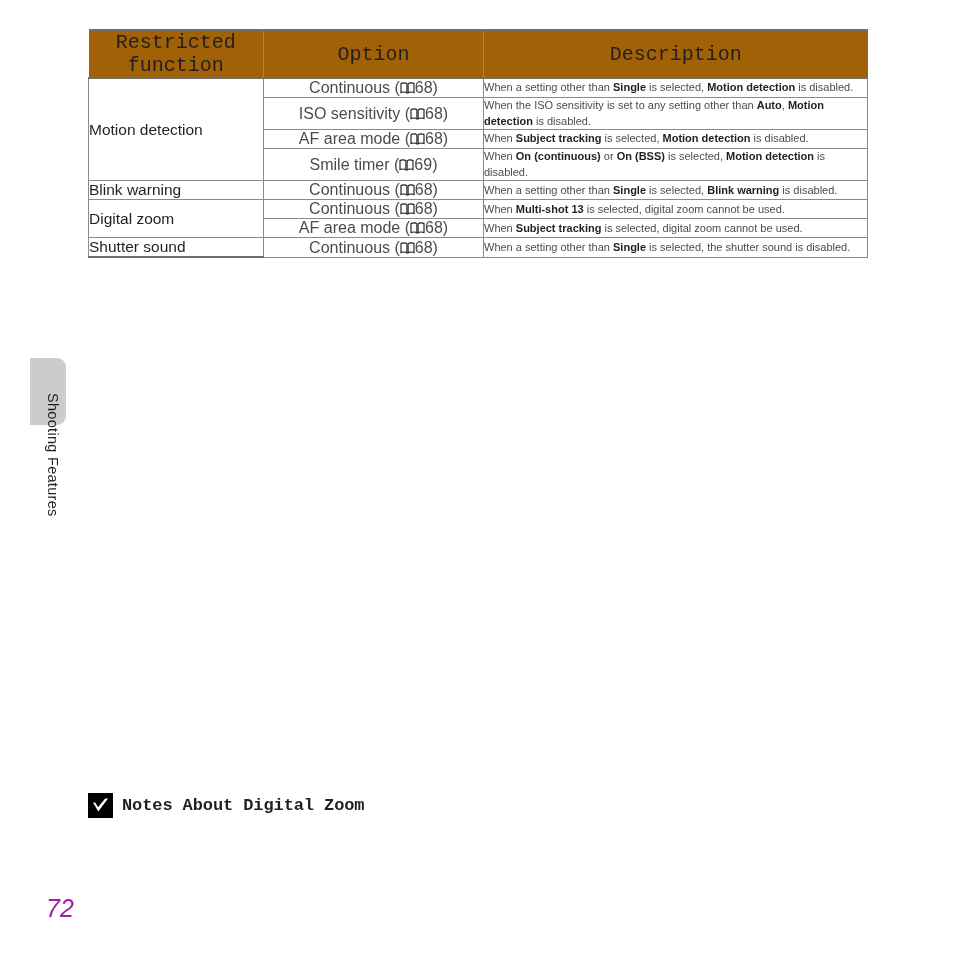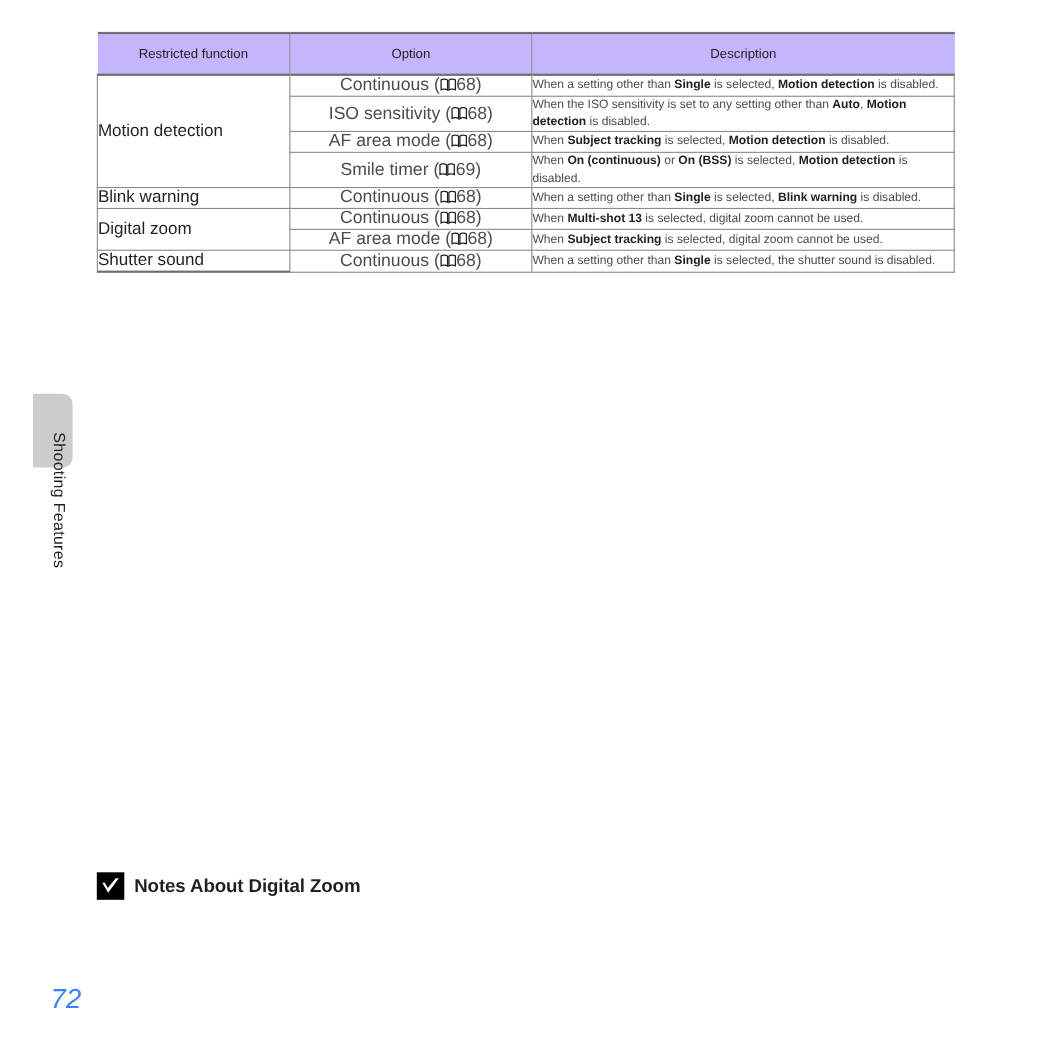--- a/index.html
+++ b/index.html
@@ -43,21 +43,21 @@
     padding-left: 2px;
   }
 
   
   #page-number {
     position: absolute;
     left: 46px;
     top: 894px;
     font-size: 25px;
     font-style: italic;
-    color: #3b82f6;
+    color: #a21caf;
   }
 
   
   #restrictions-table {
     position: absolute;
     left: 88px;
     top: 29px;
     width: 779px;
     border-collapse: collapse;
     table-layout: fixed;
@@ -66,28 +66,29 @@
   #restrictions-table col.c2 { width: 220px; }
   #restrictions-table col.c3 { width: 384px; }
 
   #restrictions-table th,
   #restrictions-table td {
     border: 1px solid #8a8a8a;
     vertical-align: middle;
     padding: 0;
   }
   #restrictions-table thead th {
-    background: #c4b5fd;
-    font-size: 12px;
+    background: #a16207;
+    font-size: 20px;
     font-weight: normal;
     color: #231f20;
     text-align: center;
     height: 36px;
     border-top: 2px solid #6f6f6f;
     border-bottom: 2px solid #6f6f6f;
+    font-family: Liberation Mono, monospace;
   }
   #restrictions-table thead th.h1 { border-left: none; border-right: 1.5px solid #8a8a8a;}
   #restrictions-table thead th.h3 { border-right: none; }
 
   
   td.fn {
     font-size: 15.5px;
     color: #231f20;
     padding-left: 8px;
     border-left: none;
@@ -132,20 +133,21 @@
     position: absolute;
     left: 88px;
     top: 793px;
     width: 790px;
   }
   #notes-head {
     display: flex;
     align-items: center;
     gap: 9px;
     margin-bottom: 12px;
+    font-family: Liberation Mono, monospace;
   }
   #notes-icon {
     width: 25px;
     height: 25px;
     background: #000000;
     position: relative;
     flex: 0 0 auto;
   }
   #notes-icon svg { position: absolute; left: 0; top: 0; }
   #notes-title {

